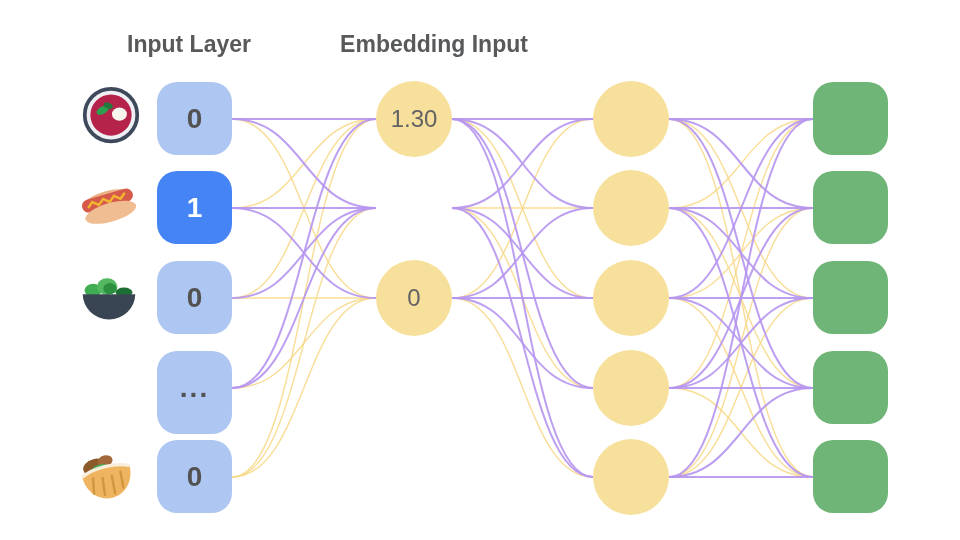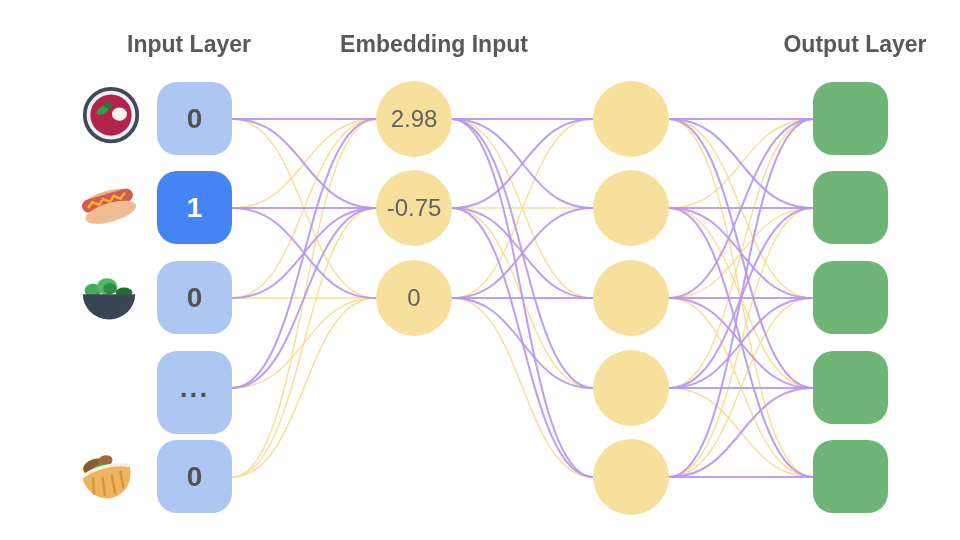--- a/index.html
+++ b/index.html
@@ -89,21 +89,20 @@
       <path d="M669,388 C741,388 741,208 813,208" fill="none" stroke="#b695f0" stroke-width="2" opacity="0.9"></path>
       <path d="M669,388 C741,388 741,298 813,298" fill="none" stroke="#b695f0" stroke-width="2" opacity="0.9"></path>
       <path d="M669,388 C741,388 741,388 813,388" fill="none" stroke="#b695f0" stroke-width="2" opacity="0.9"></path>
       <path d="M669,477 C741,477 741,119 813,119" fill="none" stroke="#b695f0" stroke-width="2" opacity="0.9"></path>
       <path d="M669,477 C741,477 741,388 813,388" fill="none" stroke="#b695f0" stroke-width="2" opacity="0.9"></path>
       <path d="M669,477 C741,477 741,477 813,477" fill="none" stroke="#b695f0" stroke-width="2" opacity="0.9"></path>
     </svg>
 
   <div class="layer-title" style="left:189px;">Input Layer</div>
   <div class="layer-title" style="left:434px;">Embedding Input</div>
-  <div class="layer-title" style="left:855px;">Output Layer</div>
 
   <svg class="food-icon" style="left:80px;top:85px;" viewBox="0 0 64 64">
     <circle cx="32" cy="32" r="28" fill="#eef0f4"></circle>
     <circle cx="32" cy="32" r="28" fill="none" stroke="#3e4a5c" stroke-width="4"></circle>
     <circle cx="32" cy="32" r="22" fill="#b5224a"></circle>
     <ellipse cx="41" cy="31" rx="8" ry="7" fill="#f7f3ef"></ellipse>
     <ellipse cx="23" cy="27" rx="7" ry="4" fill="#2e9e4f" transform="rotate(-28 23 27)"></ellipse>
     <ellipse cx="29" cy="22" rx="5" ry="3" fill="#217a3a" transform="rotate(22 29 22)"></ellipse>
   </svg>
 
@@ -134,22 +133,21 @@
       <path d="M17,31 L14,47 M27,33 L25,51 M37,33 L36,52 M47,31 L46,48" stroke="#d1973f" stroke-width="2.6" stroke-linecap="round" fill="none"></path>
     </g>
   </svg>
 
   <div class="node-sq sq-light" style="left:157px;top:82px;">0</div>
   <div class="node-sq sq-active" style="left:157px;top:171px;">1</div>
   <div class="node-sq sq-light" style="left:157px;top:261px;">0</div>
   <div class="node-sq sq-light ellipsis-label" style="left:157px;top:351px;">...</div>
   <div class="node-sq sq-light" style="left:157px;top:440px;">0</div>
 
-  <div class="node-circle" style="left:376px;top:81px;">2.98</div>
-  <div class="node-circle" style="left:376px;top:170px;">-0.75</div>
+  <div class="node-circle" style="left:376px;top:81px;">1.30</div>
   <div class="node-circle" style="left:376px;top:260px;">0</div>
 
   <div class="node-circle" style="left:593px;top:81px;"></div>
   <div class="node-circle" style="left:593px;top:170px;"></div>
   <div class="node-circle" style="left:593px;top:260px;"></div>
   <div class="node-circle" style="left:593px;top:350px;"></div>
   <div class="node-circle" style="left:593px;top:439px;"></div>
 
   <div class="node-out" style="left:813px;top:82px;"></div>
   <div class="node-out" style="left:813px;top:171px;"></div>

